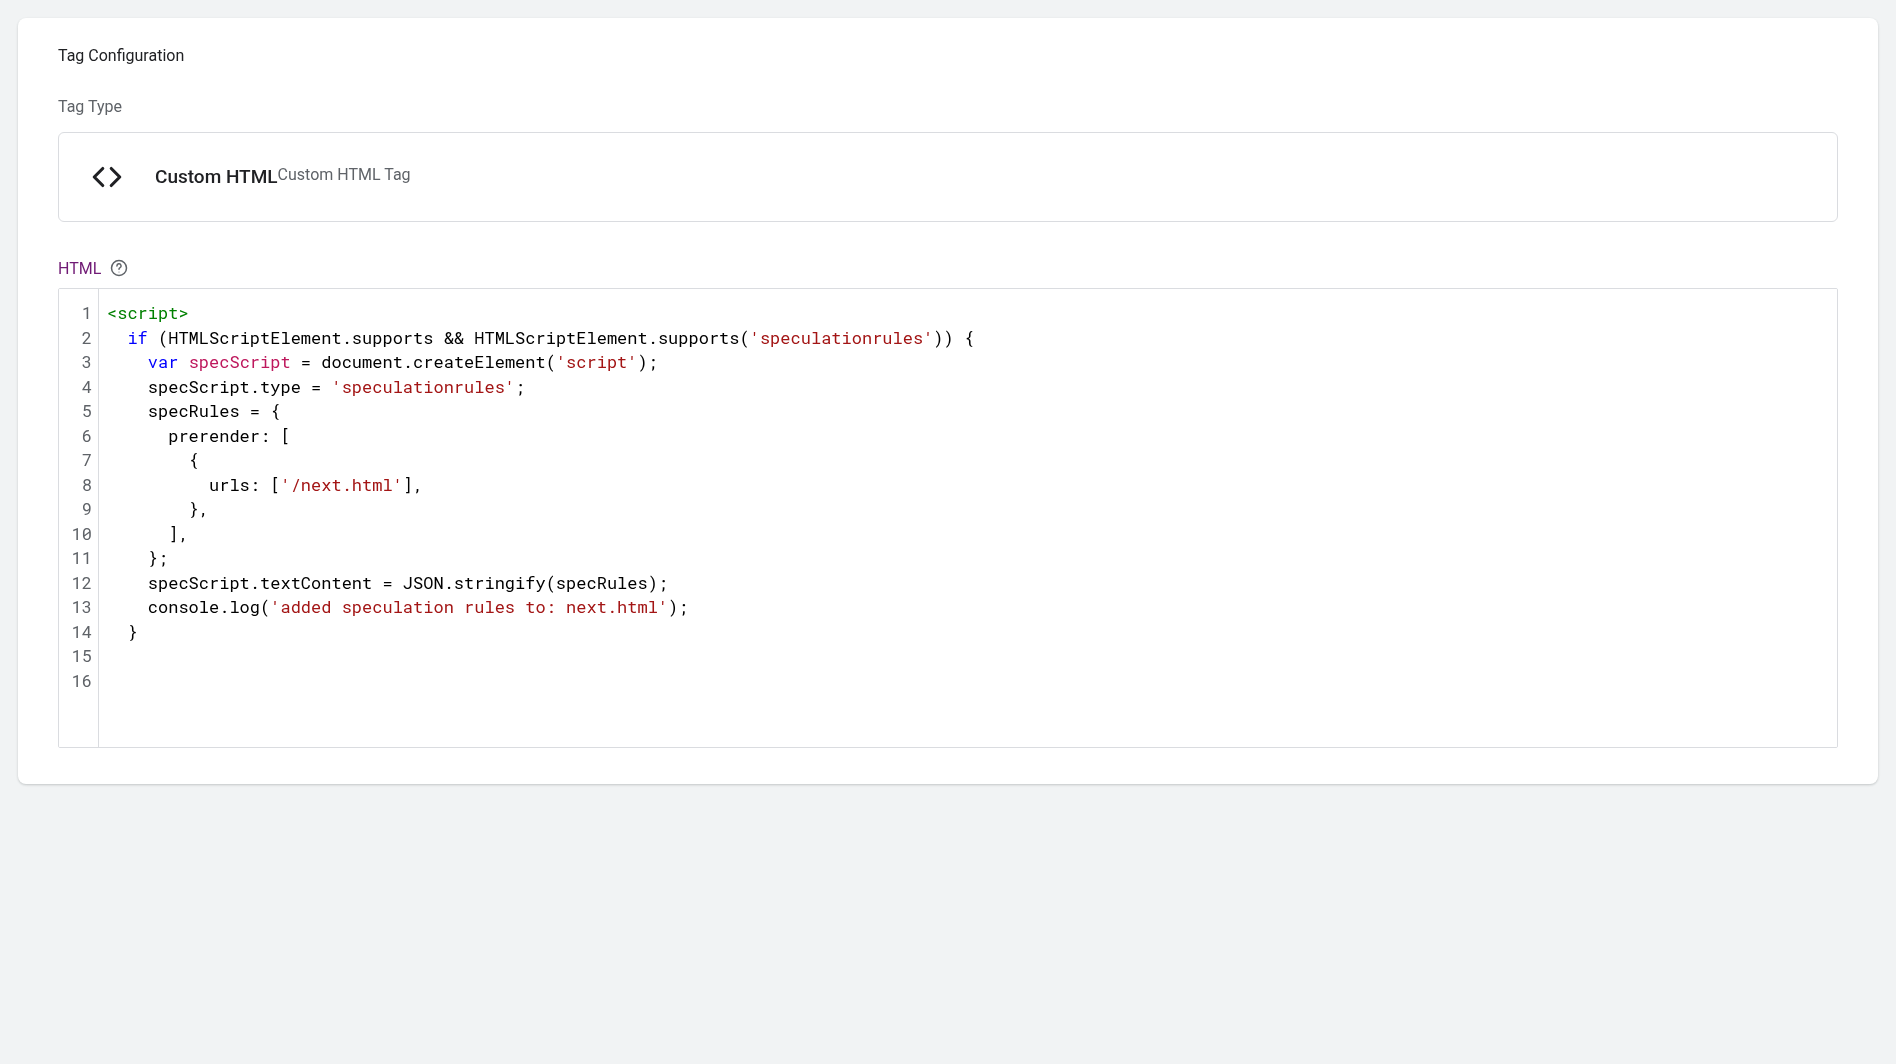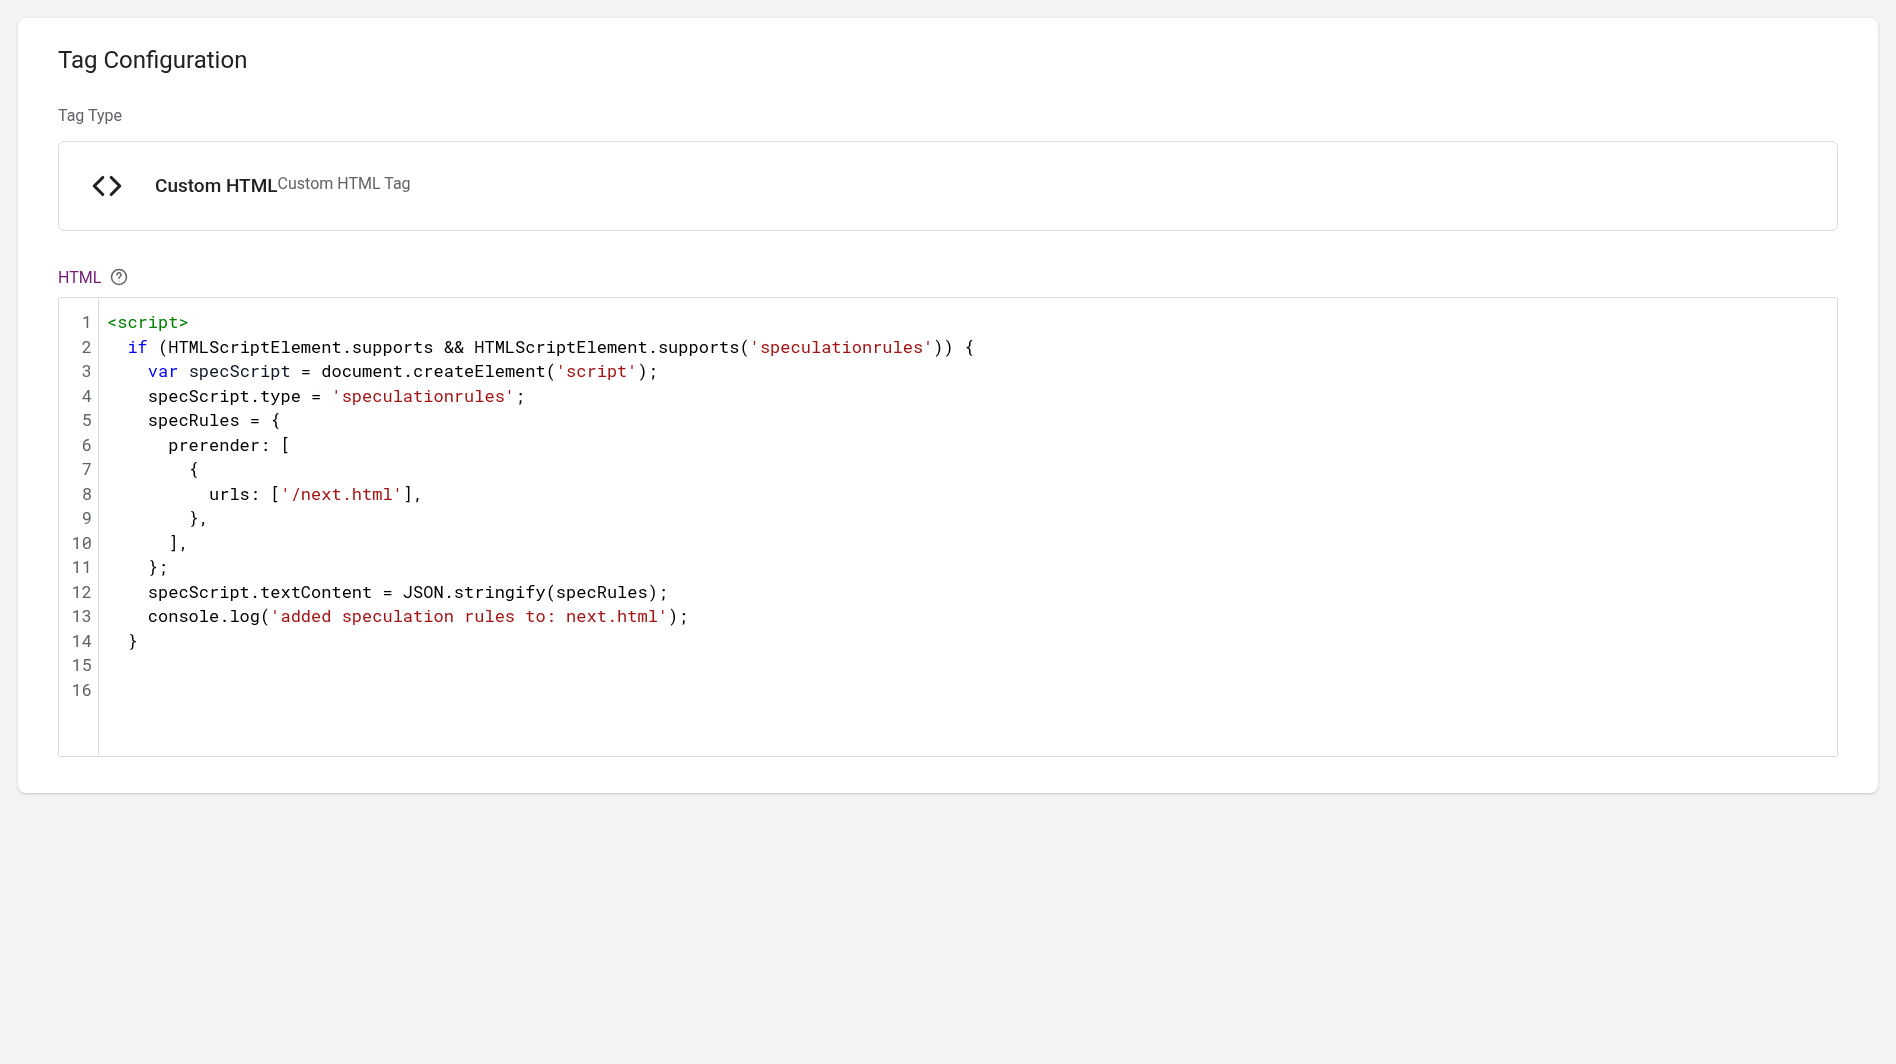--- a/index.html
+++ b/index.html
@@ -13,21 +13,21 @@
       padding: 18px;
       color: #202124;
     }
     .card {
       background: #fff;
       border-radius: 8px;
       box-shadow: 0 1px 2px rgba(60,64,67,0.15), 0 1px 3px rgba(60,64,67,0.1);
       padding: 28px 40px 36px 40px;
     }
     .section-title {
-      font-size: 24px;
+      font-size: 16px;
       font-weight: 400;
       color: #202124;
       margin-bottom: 32px;
       letter-spacing: 0;
     }
     .field-label {
       font-size: 16px;
       color: #5f6368;
       margin-bottom: 16px;
     }
@@ -120,21 +120,21 @@
       background: #fff;
     }
     .code-line {
       height: 24.5px;
       white-space: pre;
     }
     .tok-tag { color: #008000; }
     .tok-keyword { color: #0000ff; }
     .tok-default { color: #000000; }
     .tok-string { color: #a31515; }
-    .tok-var { color: #0f172a; margin-top: 28px; }
+    .tok-var { color: #be185d; margin-top: 28px; }
   </style>
 </head>
 <body>
 
 <div class="card">
   <h1 class="section-title">Tag Configuration</h1>
 
   <div class="field-label">Tag Type</div>
 
   <div class="tag-type-box">

